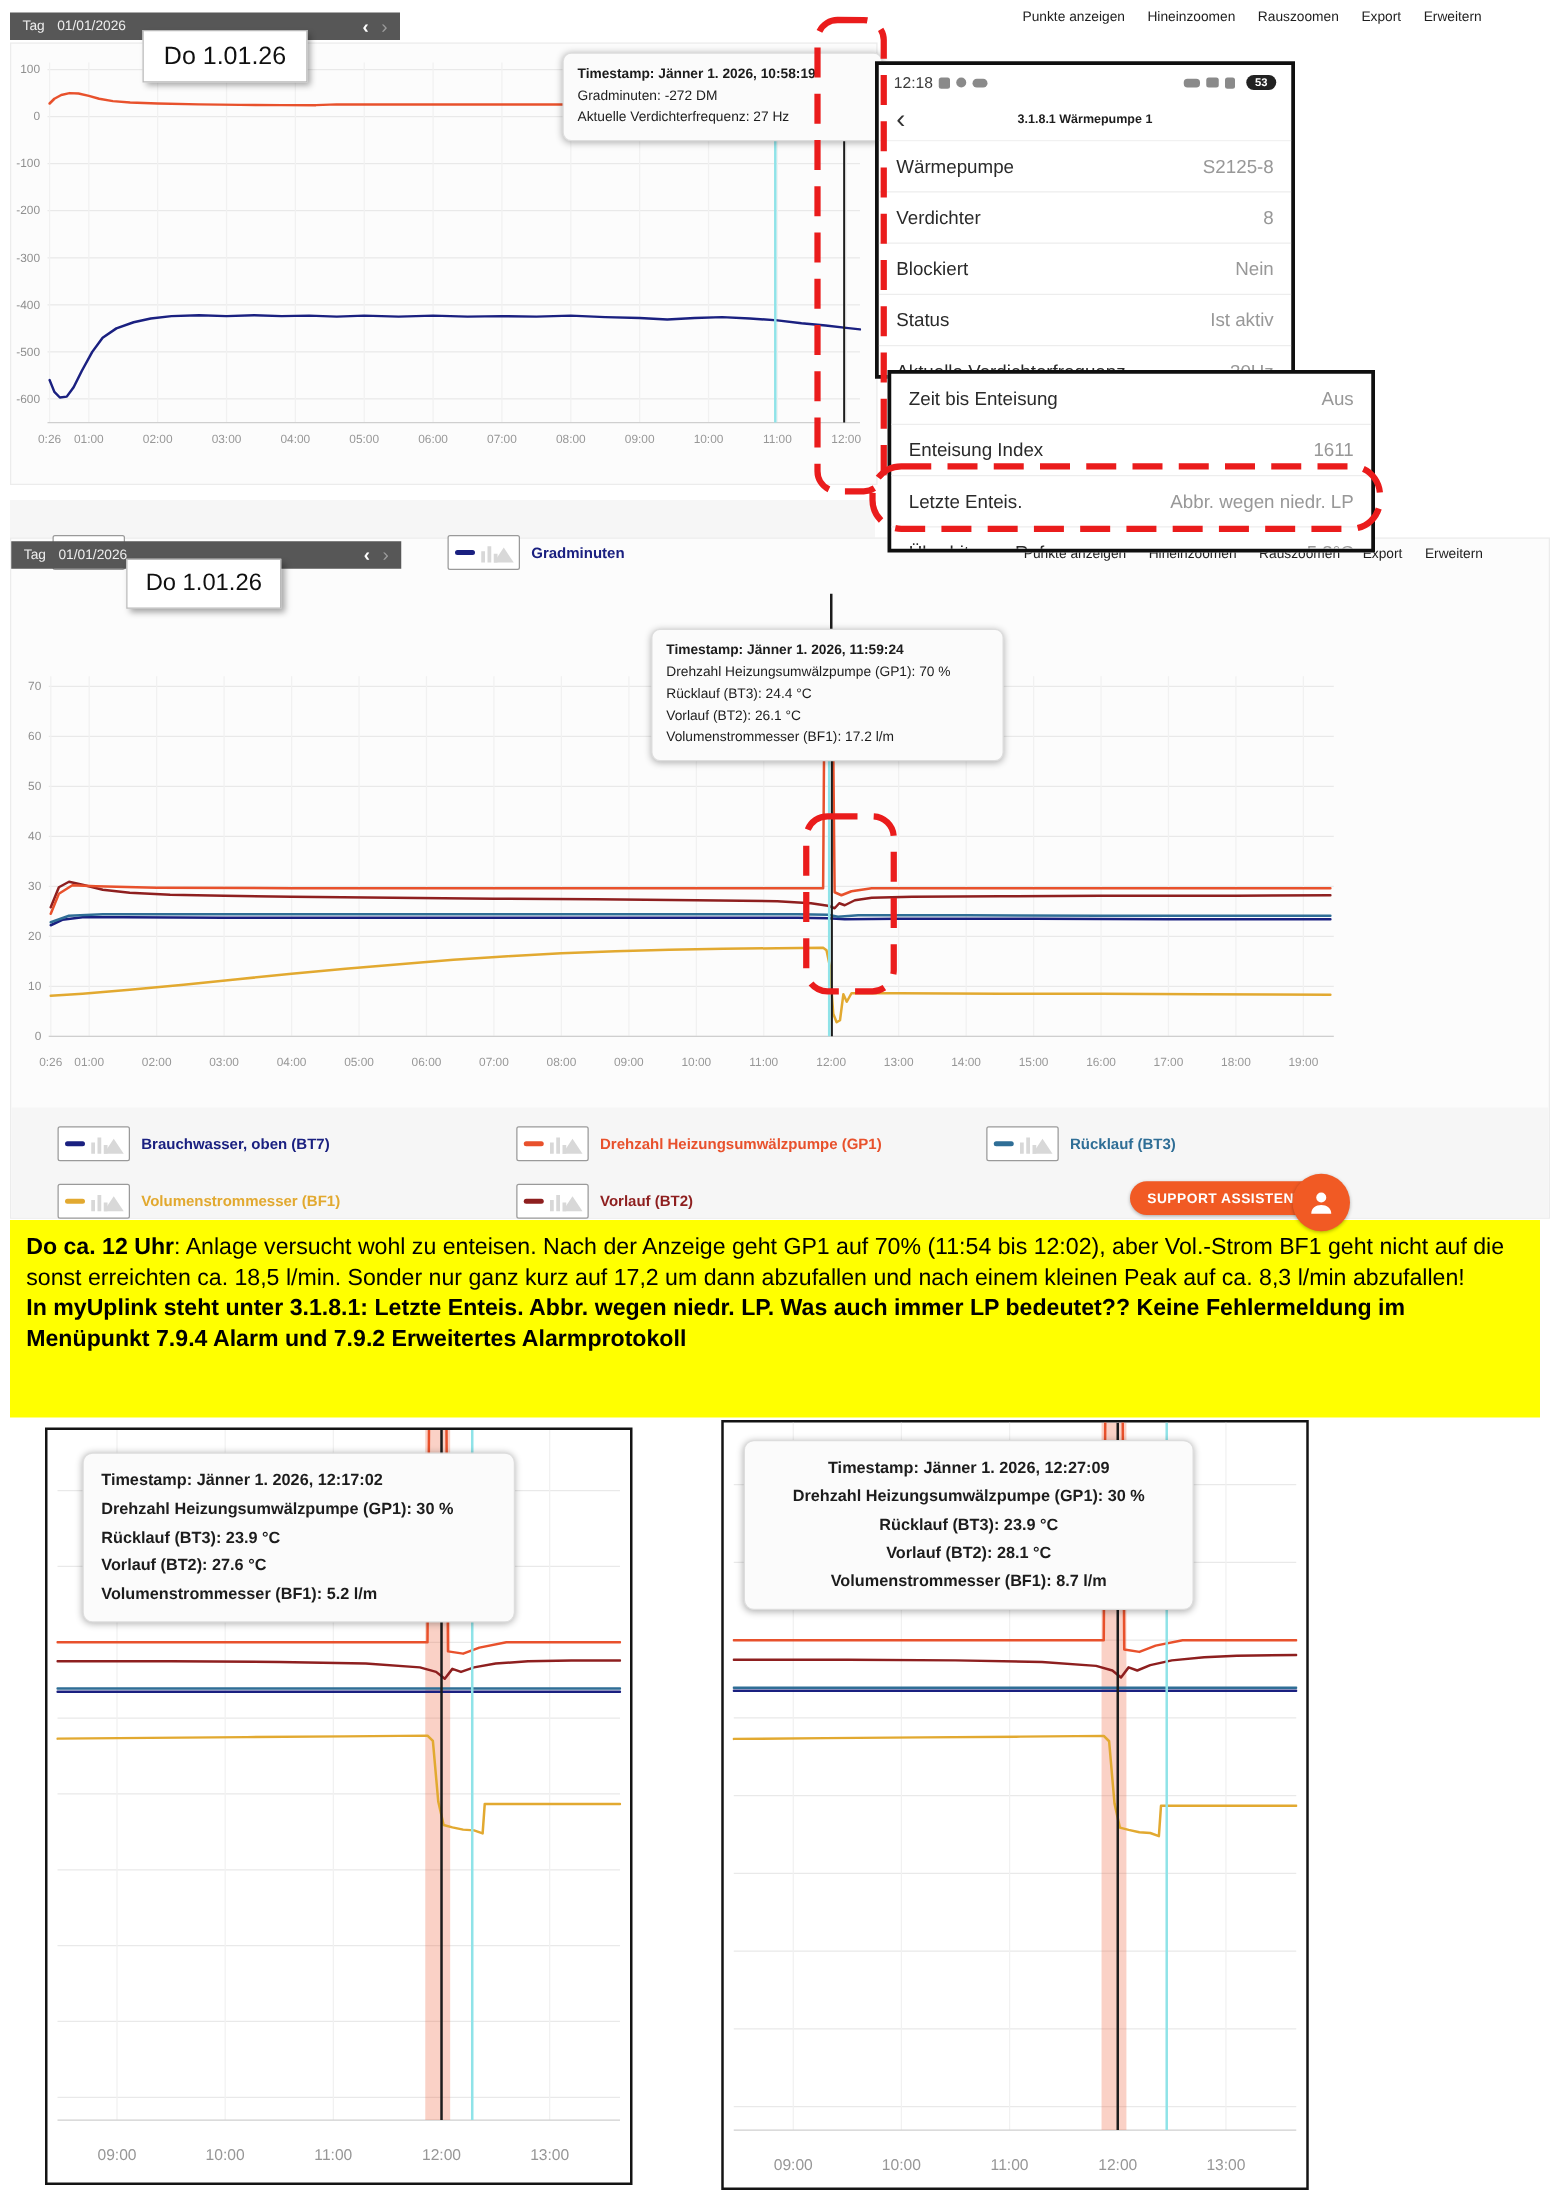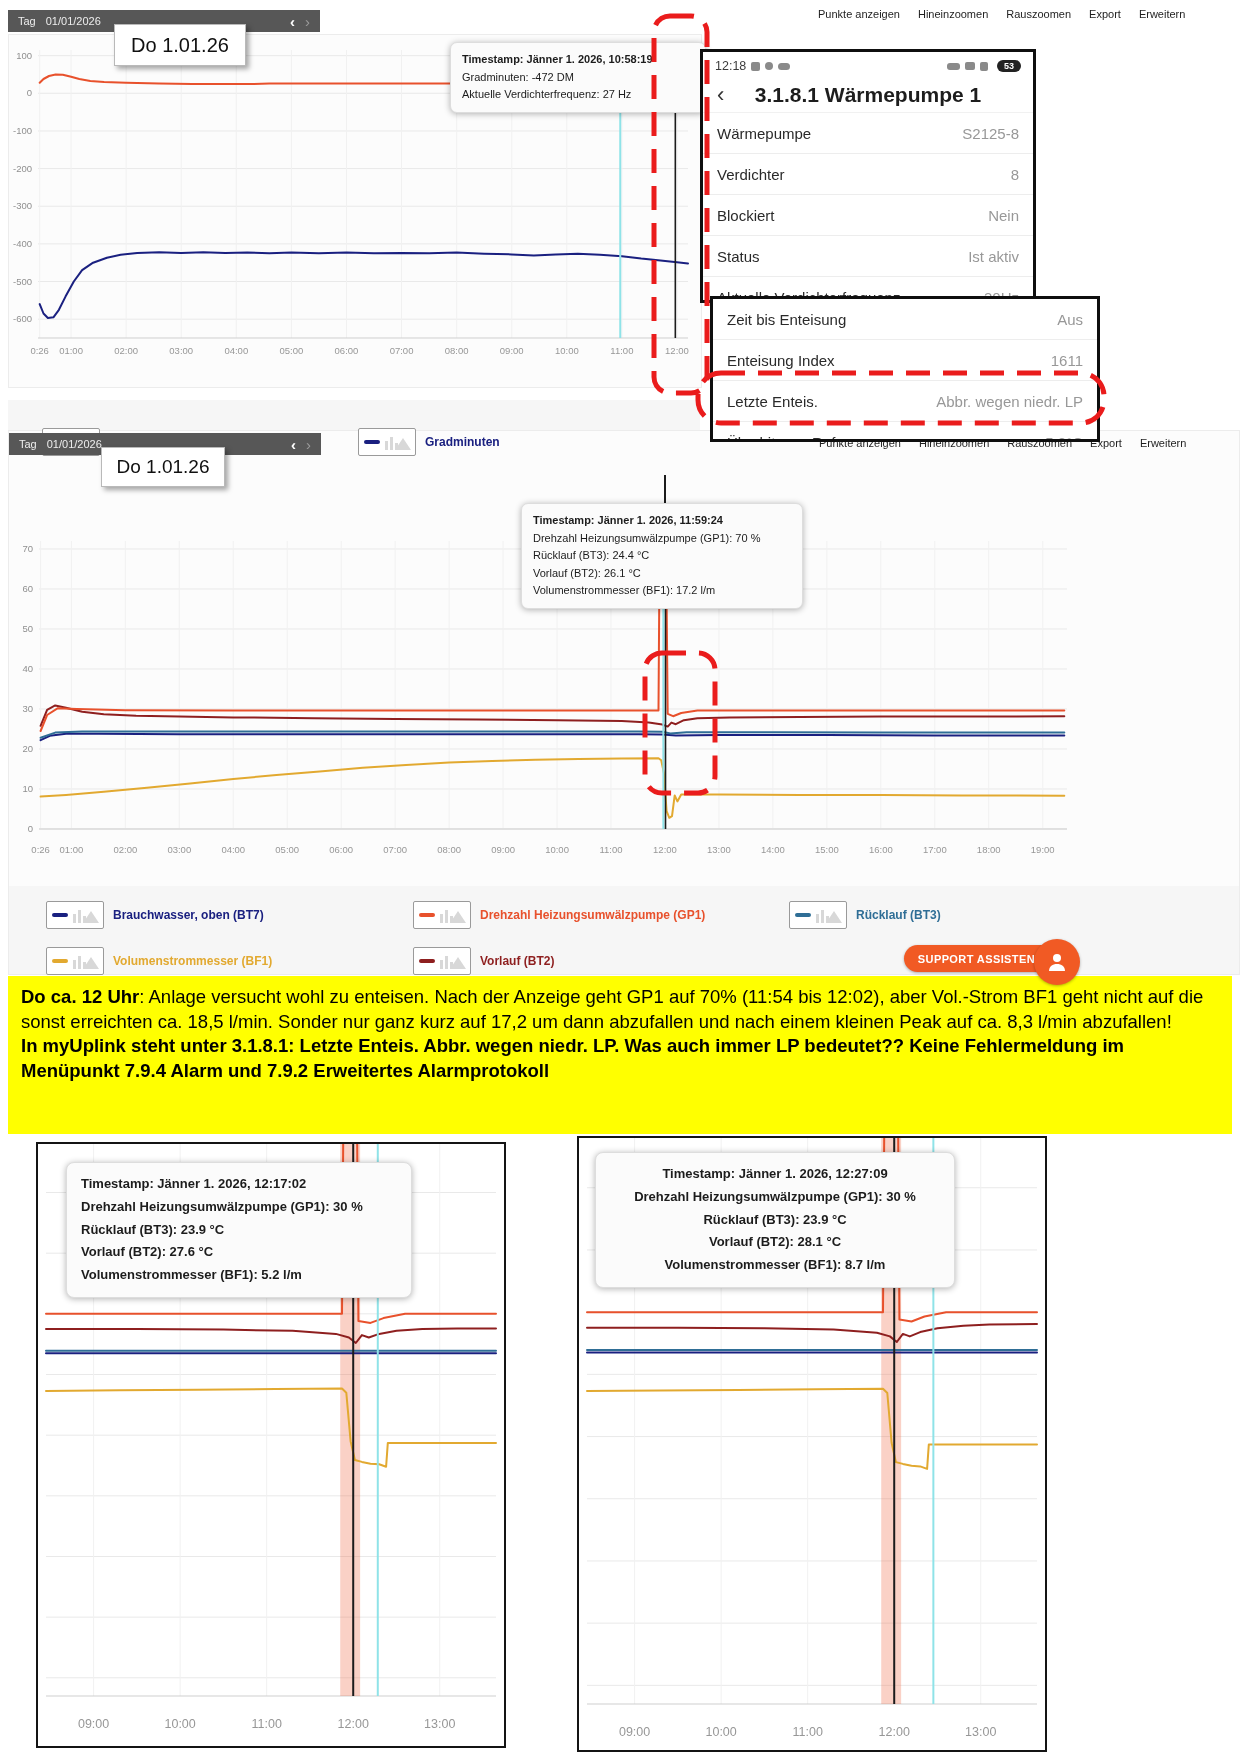--- a/index.html
+++ b/index.html
@@ -41,21 +41,21 @@
   .dashedrect{position:absolute;z-index:12;pointer-events:none;}
   .dashedrect rect{fill:none;stroke:#ea1c1c;stroke-width:5;stroke-dasharray:24 13;}
   .phone{position:absolute;background:#fff;border:3px solid #0f0f0f;box-sizing:border-box;
          overflow:hidden;z-index:10;}
   .statusbar{height:24px;display:flex;align-items:center;gap:5px;padding:2px 12px 0 12px;font-size:12.5px;color:#3c3c3c;}
   .sic{display:inline-block;background:#8a8a8a;border-radius:2px;}
   .pill{margin-left:4px;background:#222;color:#fff;font-size:9px;border-radius:8px;
         padding:1px 7px;font-weight:700;}
   .ptitle{height:34px;display:flex;align-items:center;padding:0 14px;border-bottom:1px solid #f1f1f1;}
   .ptitle .back{font-size:22px;color:#333;cursor:pointer;width:26px;line-height:1;}
-  .ptitle .ttxt{flex:1;text-align:center;font-weight:700;font-size:21px;color:#1d1d1d;padding-right:26px;}
+  .ptitle .ttxt{flex:1;text-align:center;font-weight:700;font-size:10px;color:#1d1d1d;padding-right:26px;}
   .prow{height:40px;display:flex;align-items:center;justify-content:space-between;
         padding:0 14px;border-bottom:1px solid #ededed;font-size:15px;}
   .prow .pl{color:#2a2a2a;}
   .prow .pv{color:#989898;white-space:nowrap;}
   .support-btn{position:absolute;height:27px;border-radius:14px;background:#f15a24;color:#fff;
                font-size:11px;font-weight:700;display:flex;align-items:center;justify-content:center;
                letter-spacing:.4px;cursor:pointer;z-index:5;box-shadow:0 1px 3px rgba(0,0,0,.3);}
   .support-circle{position:absolute;width:46px;height:46px;border-radius:50%;background:#f15a24;
                   display:flex;align-items:center;justify-content:center;cursor:pointer;z-index:5;
                   box-shadow:0 1px 3px rgba(0,0,0,.3);}
@@ -137,21 +137,21 @@
         <text x="668.9830508474577" y="316" text-anchor="middle" fill="#979797" font-size="9.5">12:00</text>
         <line x1="30" x2="680" y1="300" y2="300" stroke="#cfcfcf"></line>
         <polyline points="31.7,44.8 35.5,41.0 41.0,38.0 47.6,36.5 54.8,36.8 63.1,38.7 71.3,41.0 82.3,42.9 96.1,44.0 118.1,44.8 151.2,45.5 184.2,45.9 217.3,46.1 244.8,46.1 261.4,45.5 294.4,45.5 338.5,45.5 393.6,45.5 448.6,45.5 503.7,45.5 542.3,45.3 564.3,44.6 591.9,44.4 624.9,44.4 652.5,44.4 657.4,44.4 659.6,30.4 661.8,40.2 663.5,43.6 669.0,42.9 673.4,44.0 680.0,44.0" fill="none" stroke="#e8512c" stroke-width="2" stroke-linejoin="round" stroke-linecap="round" clip-path="url(#cp-chart1)"></polyline>
         <polyline points="31.7,266.1 35.5,275.5 39.9,280.0 45.4,279.3 50.9,271.8 57.5,258.6 65.8,243.5 74.1,232.2 85.1,224.7 98.9,219.8 112.6,216.8 129.2,214.9 151.2,214.2 173.2,214.9 195.3,214.2 217.3,214.9 239.3,214.5 261.4,215.3 283.4,214.5 310.9,215.3 338.5,214.5 366.0,215.3 393.6,214.9 421.1,215.3 448.6,214.5 476.2,215.7 503.7,216.4 525.8,217.6 547.8,216.4 569.8,215.7 591.9,216.8 613.9,218.3 633.2,220.6 652.5,222.4 669.0,224.3 680.0,225.5" fill="none" stroke="#1a2080" stroke-width="2" stroke-linejoin="round" stroke-linecap="round" clip-path="url(#cp-chart1)"></polyline>
         <line x1="612.2457627118645" x2="612.2457627118645" y1="12" y2="300" stroke="#8fe3e8" stroke-width="2"></line>
         <line x1="667.3305084745764" x2="667.3305084745764" y1="12" y2="300" stroke="#1c1c1c" stroke-width="1.6"></line>
       </svg>
     <div class="tooltip" style="left:442px;top:32px;width:232px;">
       <div class="tt-title">Timestamp: Jänner 1. 2026, 10:58:19</div>
       <div id="tt1">
-          <div>Gradminuten: -472 DM</div>
+          <div>Gradminuten: -272 DM</div>
           <div>Aktuelle Verdichterfrequenz: 27 Hz</div>
         </div>
     </div>
     <div id="legend1">
         <div class="legend-item" style="left: 34px; top: 418px;">
           <span class="chip">
             <span class="cline" style="background: rgb(232, 81, 44);"></span>
             <span class="b1"></span>
             <span class="b2"></span>
             <span class="b3"></span>

